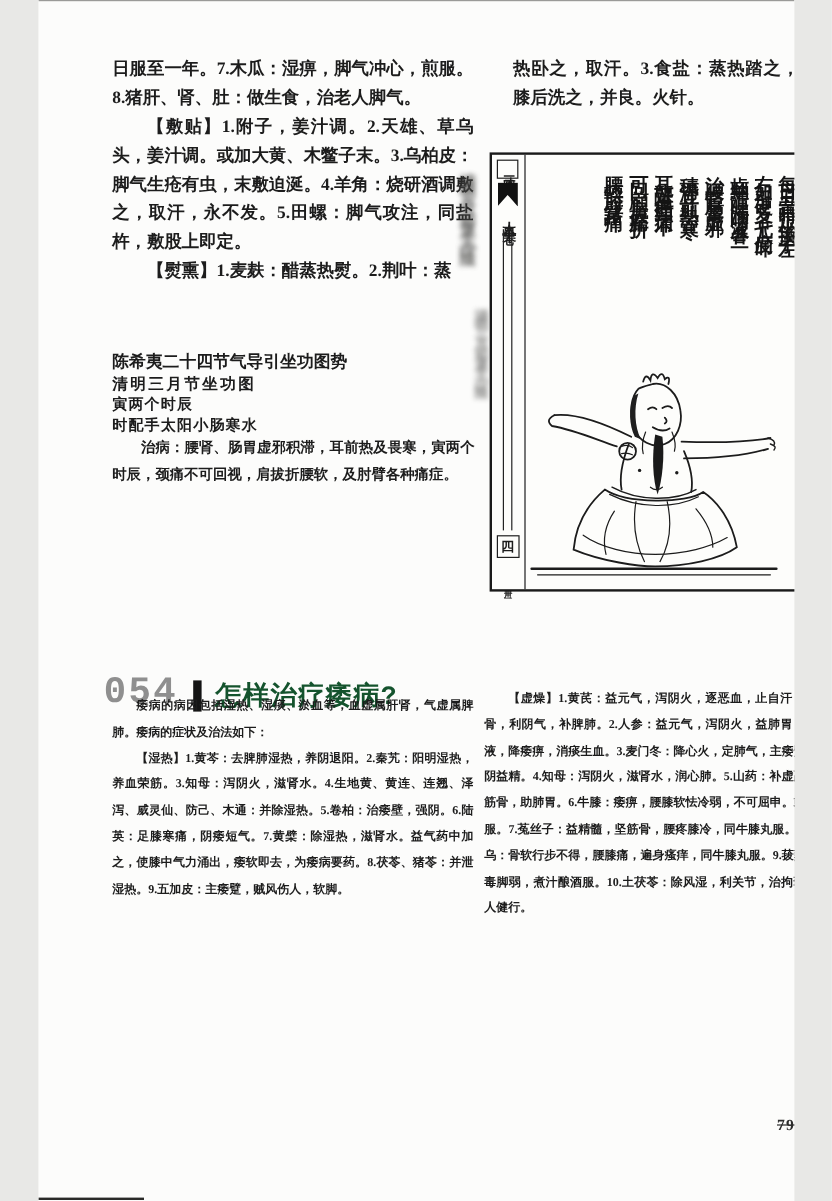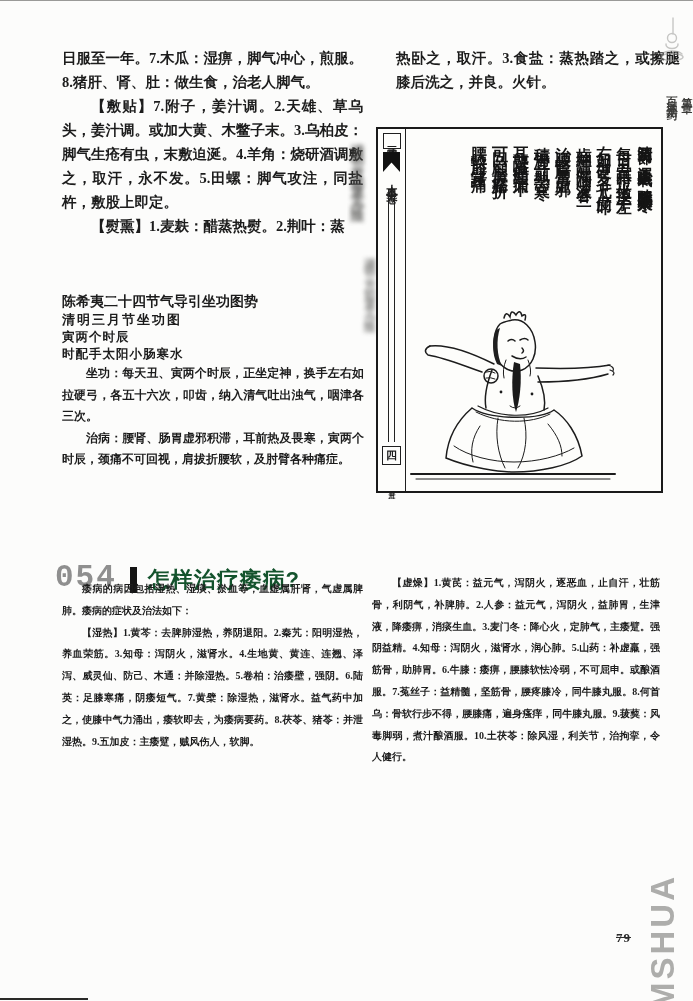--- a/index.html
+++ b/index.html
@@ -1,16 +1,16 @@
 <!DOCTYPE html>
 <html><head>
 <meta charset="utf-8">
 <style>
   html,body{margin:0;padding:0;background:#e8e8e6;}
-  .page{position:relative;width:693px;height:1001px;background:#fcfcfb;margin:0 auto;overflow:hidden;
+  .page{position:relative;width:630px;height:1001px;background:#fcfcfb;margin:0 auto;overflow:hidden;
         font-family:"Liberation Serif","DejaVu Serif",serif;color:#1c1c1c;}
   .scan-top-edge{position:absolute;top:0;left:0;right:0;height:1px;background:#9a9a98;}
   .scan-bottom-edge{position:absolute;bottom:1px;left:0;width:88px;height:2px;background:#2a2a28;}
 
   
   .col{position:absolute;text-align:justify;font-weight:600;}
   .col p{margin:0;word-break:break-all;}
   .indent{text-indent:2em;}
   .toptext{font-size:14.5px;line-height:24px;}
   .bodytext{font-size:10px;line-height:21.8px;}
@@ -74,34 +74,33 @@
 </style>
 </head>
 <body>
 
 <div class="page">
   <div class="scan-top-edge"></div>
   <div class="scan-bottom-edge"></div>
 
   <div class="col toptext" id="top-left">
     <p>日服至一年。7.木瓜：湿痹，脚气冲心，煎服。8.猪肝、肾、肚：做生食，治老人脚气。</p>
-    <p class="indent">【敷贴】7.附子，姜汁调。2.天雄、草乌头，姜汁调。或加大黄、木鳖子末。3.乌柏皮：脚气生疮有虫，末敷迫涎。4.羊角：烧研酒调敷之，取汗，永不发。5.田螺：脚气攻注，同盐杵，敷股上即定。</p>
+    <p class="indent">【敷贴】1.附子，姜汁调。2.天雄、草乌头，姜汁调。或加大黄、木鳖子末。3.乌柏皮：脚气生疮有虫，末敷迫涎。4.羊角：烧研酒调敷之，取汗，永不发。5.田螺：脚气攻注，同盐杵，敷股上即定。</p>
     <p class="indent">【熨熏】1.麦麸：醋蒸热熨。2.荆叶：蒸</p>
   </div>
 
   <div class="col toptext" id="top-right">
     <p>热卧之，取汗。3.食盐：蒸热踏之，或擦腿膝后洗之，并良。火针。</p>
   </div>
 
   <div class="col" id="exercise">
     <p class="ex-head">陈希夷二十四节气导引坐功图势</p>
     <p class="ex-sub">清明三月节坐功图</p>
     <p class="ex-line">寅两个时辰</p>
     <p class="ex-line">时配手太阳小肠寒水</p>
-    <p class="ex-para">坐功：每天丑、寅两个时辰，正坐定神，换手左右如拉硬弓，各五十六次，叩齿，纳入清气吐出浊气，咽津各三次。</p>
     <p class="ex-para">治病：腰肾、肠胃虚邪积滞，耳前热及畏寒，寅两个时辰，颈痛不可回视，肩拔折腰软，及肘臂各种痛症。</p>
   </div>
 
   <div id="plate">
     <div class="bleed">
       <div class="b1">清明三月節運主少陰</div>
       <div class="b2">清明三月節運主少陰</div>
     </div>
     <div class="frame">
       <div class="spine">

